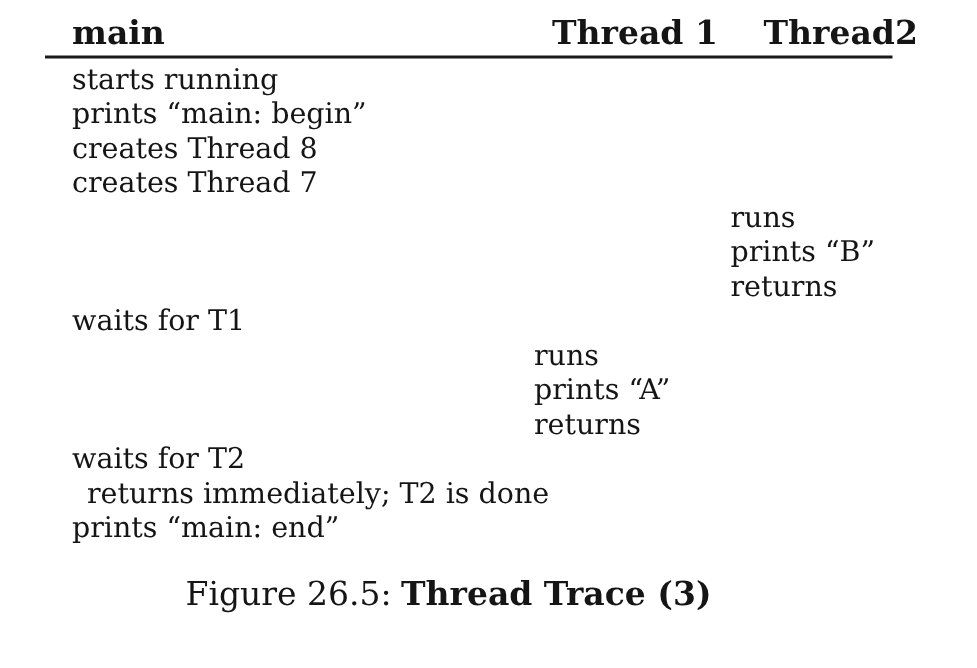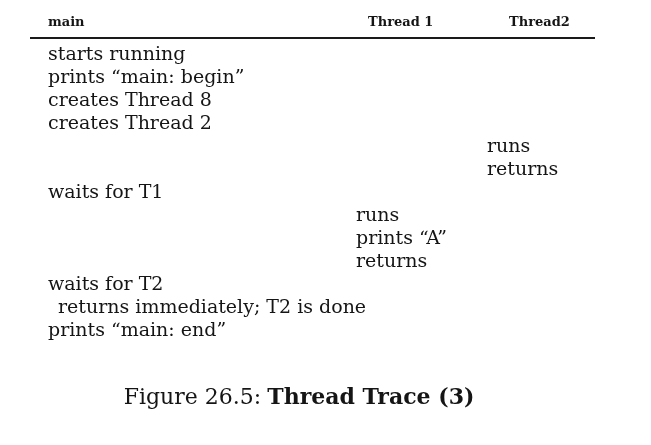--- a/index.html
+++ b/index.html
@@ -8,21 +8,21 @@
     width: 651px;
     height: 445px;
     background: #ffffff;
     font-family: "DejaVu Serif", serif;
     color: #151515;
     overflow: hidden;
   }
   .col-header {
     position: absolute;
     top: 11px;
-    font-size: 13px;
+    font-size: 22px;
     line-height: 22px;
     font-weight: bold;
     white-space: pre;
   }
   .ch-0 { left: 48px; }
   .ch-1 { left: 368px; }
   .ch-2 { left: 509px; }
   .rule {
     position: absolute;
     left: 30px;
@@ -67,22 +67,23 @@
   <div class="col-header ch-0">main</div>
   <div class="col-header ch-1">Thread 1</div>
   <div class="col-header ch-2">Thread2</div>
 
   <div class="rule"></div>
 
   <div class="rows">
       <div class="trace-row col-0">starts running</div>
       <div class="trace-row col-0">prints “main: begin”</div>
       <div class="trace-row col-0">creates Thread 8</div>
-      <div class="trace-row col-0">creates Thread 2</div>
+      <div class="trace-row col-0">creates Thread 7</div>
       <div class="trace-row col-2">runs</div>
+      <div class="trace-row col-2">prints “B”</div>
       <div class="trace-row col-2">returns</div>
       <div class="trace-row col-0">waits for T1</div>
       <div class="trace-row col-1">runs</div>
       <div class="trace-row col-1">prints “A”</div>
       <div class="trace-row col-1">returns</div>
       <div class="trace-row col-0">waits for T2</div>
       <div class="trace-row col-0 italic-indent">returns immediately; T2 is done</div>
       <div class="trace-row col-0">prints “main: end”</div>
     </div>
 

